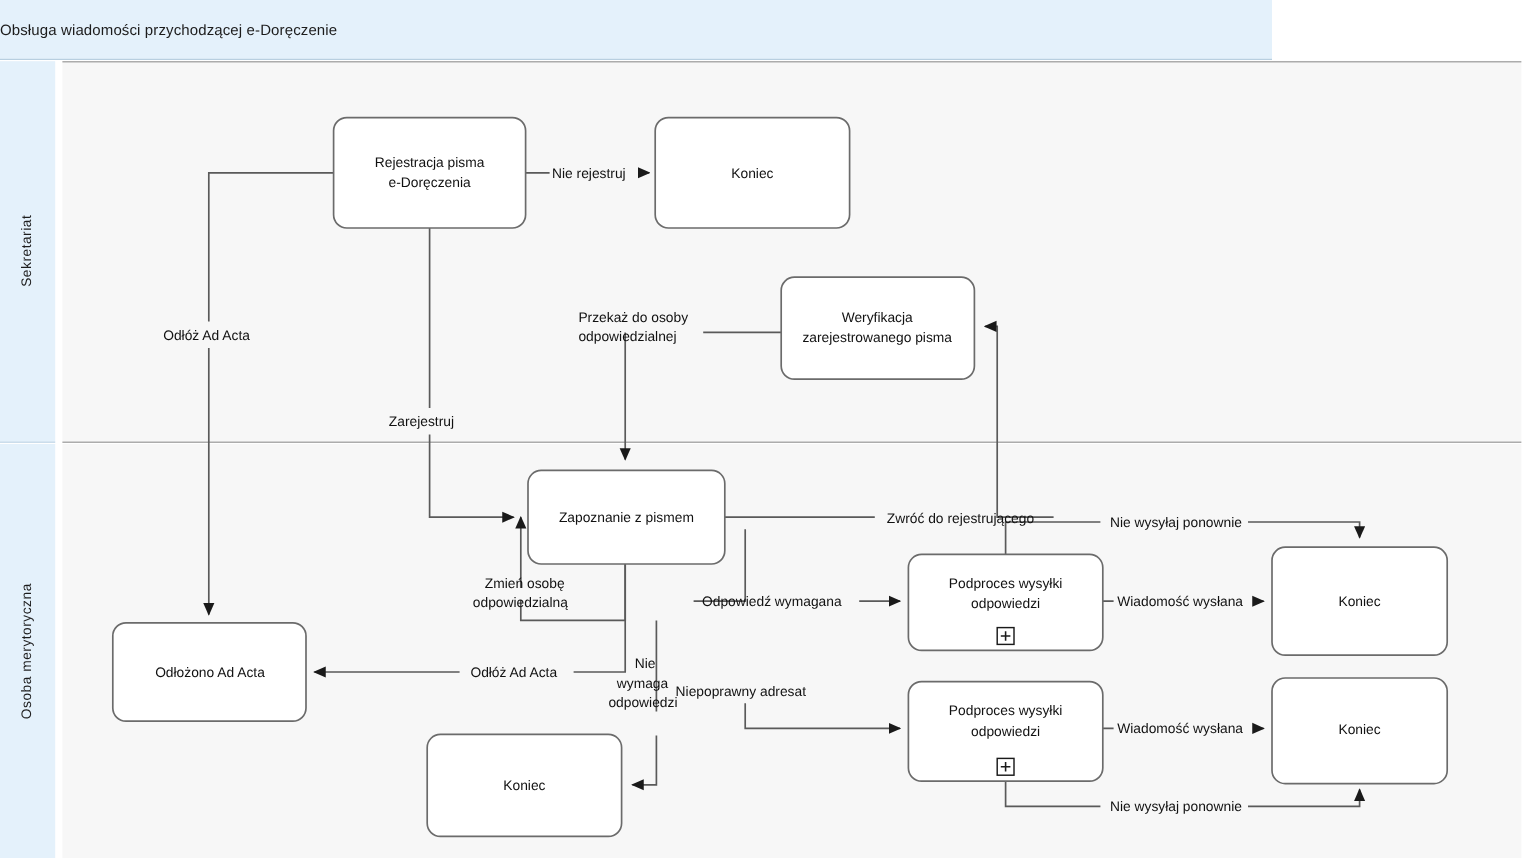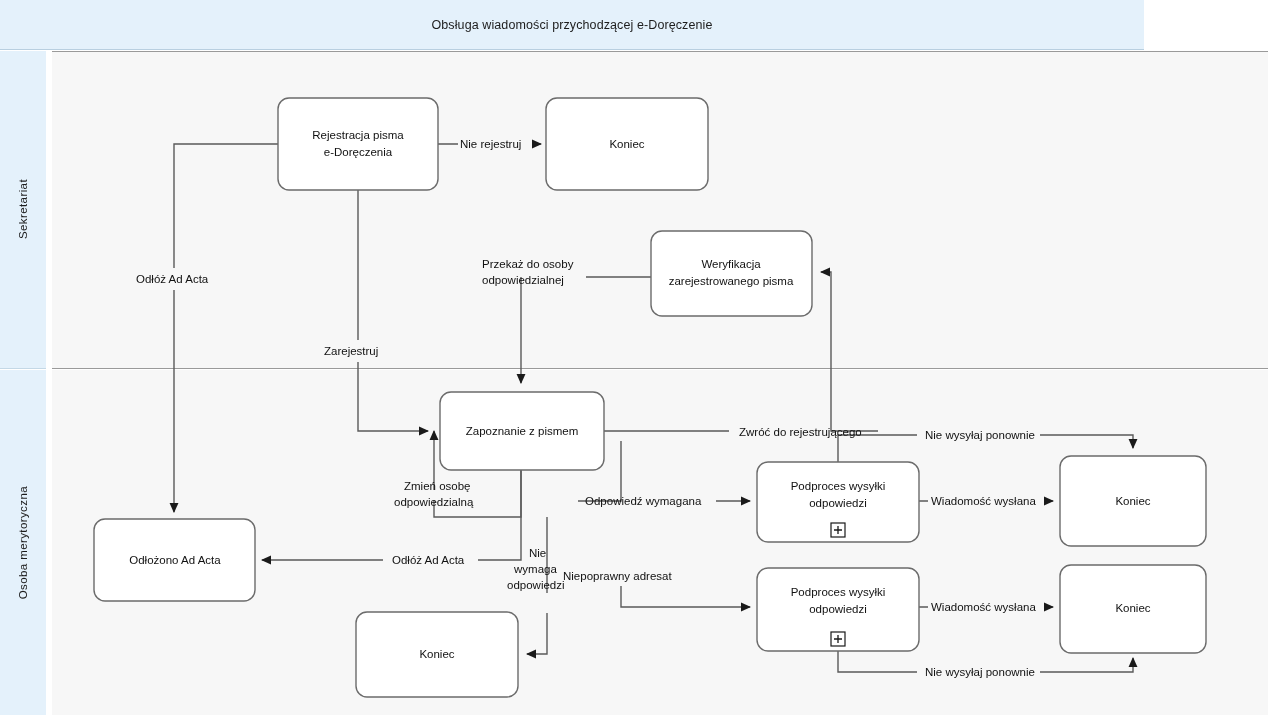--- a/index.html
+++ b/index.html
@@ -17,28 +17,27 @@
     position: relative;
     width: 1268px;
     height: 715px;
     background: #ffffff;
   }
   
   .pool-title {
     position: absolute;
     left: 0;
     top: 0;
-    width: 1144px;
+    width: 1060px;
     height: 50px;
     background: #e4f1fb;
     border-bottom: 1px solid #b8cfe0;
     box-sizing: border-box;
     display: flex;
     align-items: center;
-    justify-content: center;
   }
   .pool-title span {
     font-size: 12.5px;
     color: #1c1c1c;
     letter-spacing: 0.1px;
   }
   
   .lane-header {
     position: absolute;
     left: 0;

